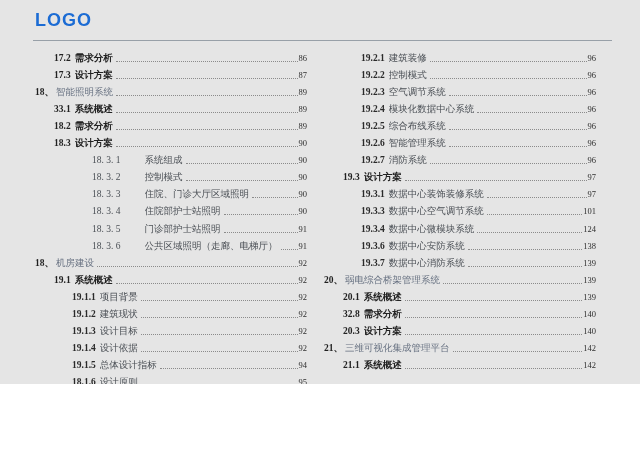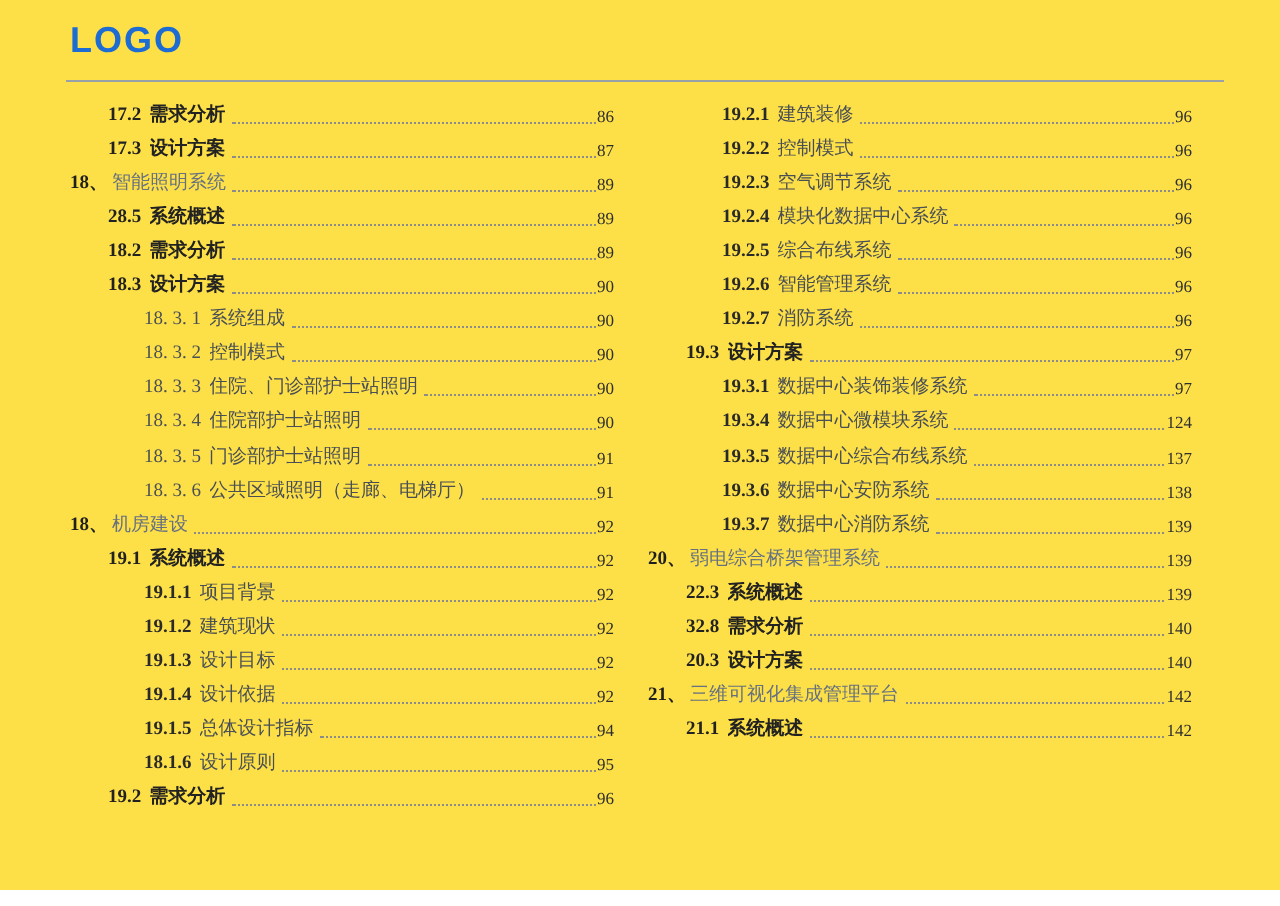--- a/index.html
+++ b/index.html
@@ -1,17 +1,17 @@
 <!DOCTYPE html>
 <html><head>
 <meta charset="utf-8">
 <style>
   html,body{margin:0;padding:0;background:#ffffff;}
   .page{
-    position:relative;width:640px;height:445px;background:#fde047;overflow:hidden;
+    position:relative;width:640px;height:384px;background:#e5e5e5;overflow:hidden;
     font-family:"Liberation Serif","DejaVu Serif",serif;
     text-decoration:underline;
   }
   .logo{
     position:absolute;left:35px;top:10px;
     font-family:"Liberation Sans","DejaVu Sans",sans-serif;
     font-weight:bold;font-size:18px;letter-spacing:1px;color:#1c6cd4;
   }
   .rule{
     position:absolute;left:33px;right:28px;top:40px;height:0;
@@ -37,21 +37,21 @@
   .lv1 .toc-title{color:#667080;}
   
   .lv2{padding-left:19px;}
   .lv2 .toc-number,.lv2 .toc-title{font-weight:700;color:#222;}
   
   .lv3{padding-left:37px;}
   .lv3 .toc-number{font-weight:700;color:#2a2a2a;}
   .lv3 .toc-title{color:#4a4f55;}
   
   .lv4{padding-left:37px;}
-  .lv4 .toc-number,.lv4 .toc-title{font-weight:400;color:#4a4f55;}
+  .lv4 .toc-number,.lv4 .toc-title{font-weight:400;color:#4a4f55;margin-left:20px;}
 </style>
 </head>
 <body>
 
 <div class="page">
   <div class="logo">LOGO</div>
   <div class="rule"></div>
   <div class="col col-left">
       <div class="toc-row lv2">
         <span class="toc-number">17.2</span>
@@ -65,21 +65,21 @@
         <span class="dot-leader"></span>
         <span class="toc-page-number">87</span>
       </div>
       <div class="toc-row lv1">
         <span class="toc-number">18、</span>
         <span class="toc-title">智能照明系统</span>
         <span class="dot-leader"></span>
         <span class="toc-page-number">89</span>
       </div>
       <div class="toc-row lv2">
-        <span class="toc-number">28.5</span>
+        <span class="toc-number">33.1</span>
         <span class="toc-title">系统概述</span>
         <span class="dot-leader"></span>
         <span class="toc-page-number">89</span>
       </div>
       <div class="toc-row lv2">
         <span class="toc-number">18.2</span>
         <span class="toc-title">需求分析</span>
         <span class="dot-leader"></span>
         <span class="toc-page-number">89</span>
       </div>
@@ -96,21 +96,21 @@
         <span class="toc-page-number">90</span>
       </div>
       <div class="toc-row lv4">
         <span class="toc-number">18. 3. 2</span>
         <span class="toc-title">控制模式</span>
         <span class="dot-leader"></span>
         <span class="toc-page-number">90</span>
       </div>
       <div class="toc-row lv4">
         <span class="toc-number">18. 3. 3</span>
-        <span class="toc-title">住院、门诊部护士站照明</span>
+        <span class="toc-title">住院、门诊大厅区域照明</span>
         <span class="dot-leader"></span>
         <span class="toc-page-number">90</span>
       </div>
       <div class="toc-row lv4">
         <span class="toc-number">18. 3. 4</span>
         <span class="toc-title">住院部护士站照明</span>
         <span class="dot-leader"></span>
         <span class="toc-page-number">90</span>
       </div>
       <div class="toc-row lv4">
@@ -229,51 +229,51 @@
         <span class="dot-leader"></span>
         <span class="toc-page-number">97</span>
       </div>
       <div class="toc-row lv3">
         <span class="toc-number">19.3.1</span>
         <span class="toc-title">数据中心装饰装修系统</span>
         <span class="dot-leader"></span>
         <span class="toc-page-number">97</span>
       </div>
       <div class="toc-row lv3">
+        <span class="toc-number">19.3.3</span>
+        <span class="toc-title">数据中心空气调节系统</span>
+        <span class="dot-leader"></span>
+        <span class="toc-page-number">101</span>
+      </div>
+      <div class="toc-row lv3">
         <span class="toc-number">19.3.4</span>
         <span class="toc-title">数据中心微模块系统</span>
         <span class="dot-leader"></span>
         <span class="toc-page-number">124</span>
-      </div>
-      <div class="toc-row lv3">
-        <span class="toc-number">19.3.5</span>
-        <span class="toc-title">数据中心综合布线系统</span>
-        <span class="dot-leader"></span>
-        <span class="toc-page-number">137</span>
       </div>
       <div class="toc-row lv3">
         <span class="toc-number">19.3.6</span>
         <span class="toc-title">数据中心安防系统</span>
         <span class="dot-leader"></span>
         <span class="toc-page-number">138</span>
       </div>
       <div class="toc-row lv3">
         <span class="toc-number">19.3.7</span>
         <span class="toc-title">数据中心消防系统</span>
         <span class="dot-leader"></span>
         <span class="toc-page-number">139</span>
       </div>
       <div class="toc-row lv1">
         <span class="toc-number">20、</span>
         <span class="toc-title">弱电综合桥架管理系统</span>
         <span class="dot-leader"></span>
         <span class="toc-page-number">139</span>
       </div>
       <div class="toc-row lv2">
-        <span class="toc-number">22.3</span>
+        <span class="toc-number">20.1</span>
         <span class="toc-title">系统概述</span>
         <span class="dot-leader"></span>
         <span class="toc-page-number">139</span>
       </div>
       <div class="toc-row lv2">
         <span class="toc-number">32.8</span>
         <span class="toc-title">需求分析</span>
         <span class="dot-leader"></span>
         <span class="toc-page-number">140</span>
       </div>

